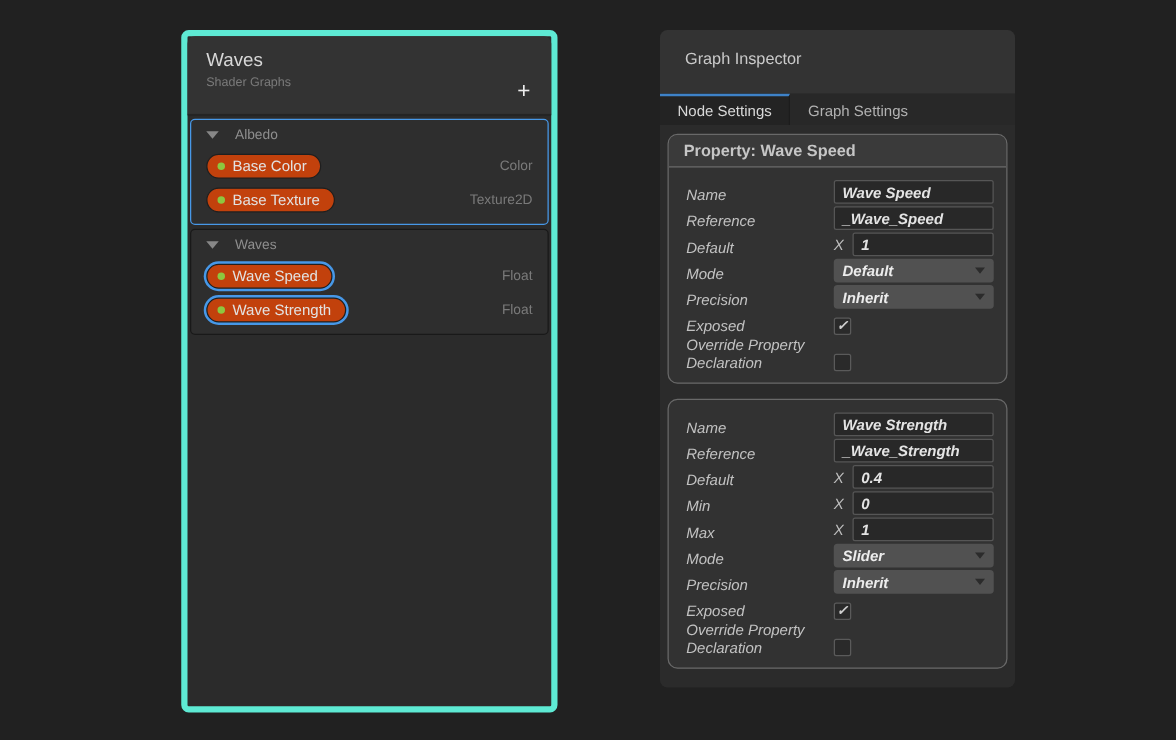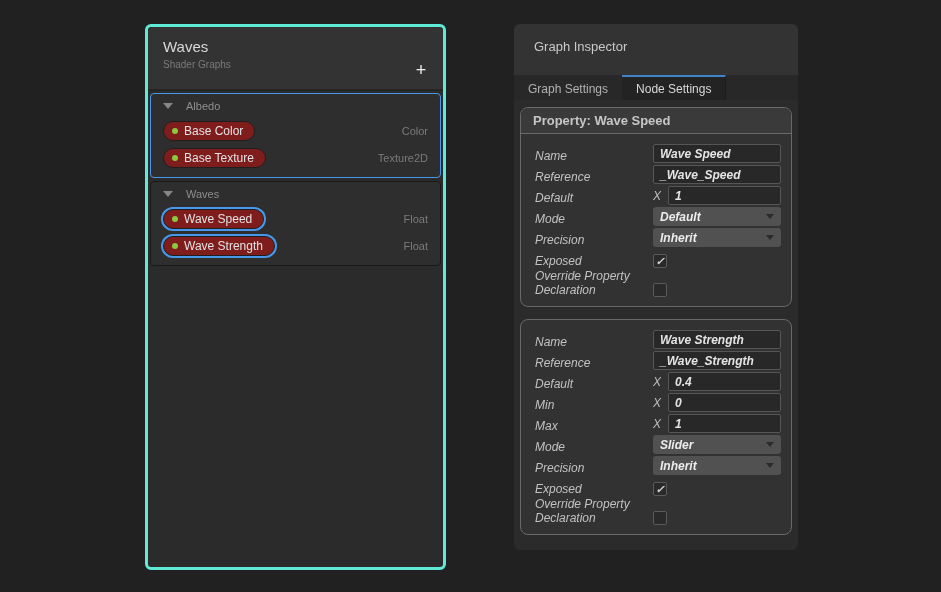--- a/index.html
+++ b/index.html
@@ -7,21 +7,21 @@
   body {
     background:#212121;
     font-family:"Liberation Sans", sans-serif;
     position:relative;
     overflow:hidden;
   }
 
   
   .blackboard {
     position:absolute; left:145px; top:24px; width:301px; height:546px;
-    background:#2B2B2B; border:3px solid #5eead4; border-radius:6px;
+    background:#2B2B2B; border:5px solid #5eead4; border-radius:6px;
   }
   .bb-header {
     height:64px; background:#333333; border-radius:6px 6px 0 0;
     position:relative; padding:11px 15px; border-bottom:2px solid #242424;
   }
   .bb-title { font-size:15px; color:#D8D8D8; }
   .bb-subtitle { font-size:10px; color:#7A7A7A; margin-top:4px; }
   .bb-add {
     position:absolute; right:12px; bottom:9px; width:20px; height:20px;
     color:#EDEDED; font-size:18px; line-height:20px; text-align:center;
@@ -35,30 +35,30 @@
   .bb-section.selected { border-color:#4798E8; }
   .bb-cat-row { display:flex; align-items:center; height:24px; padding:0 8px;text-align:center; }
   .bb-foldout {
     width:0; height:0; border-left:5px solid transparent; border-right:5px solid transparent;
     border-top:6px solid #878787; margin:0 13px 0 4px;
   }
   .bb-cat-label { font-size:11px; color:#8E8E8E; }
   .bb-field-row { display:flex; align-items:center; padding:3px 12px 4px 12px; }
   .pill {
     display:inline-flex; align-items:center; gap:6px;
-    background:#7f1d1d; border:1px solid #1f1f1f; border-radius:11px;
+    background:#c2410c; border:1px solid #1f1f1f; border-radius:11px;
     padding:3px 11px 3px 8px; height:20px;
   }
   .pill.selected { box-shadow:0 0 0 2px #4798E8; }
   .pill-dot { width:6px; height:6px; border-radius:50%; background:#8DC73F; }
   .pill-label { font-size:12px; color:#E2E2E2; white-space:nowrap; }
   .field-type { margin-left:auto; font-size:11px; color:#7A7A7A; }
 
   
-  .inspector { position:absolute; left:514px; top:24px; width:284px; height:526px; }
+  .inspector { position:absolute; left:528px; top:24px; width:284px; height:526px; }
   .gi-header {
     height:51px; background:#333333; border-radius:6px 6px 0 0;
     padding:15px 20px; font-size:13px; color:#CACACA;
   }
   .gi-tabs { display:flex; height:25px; background:#282828; }
   .gi-tab {
     padding:0 14px; display:flex; align-items:center; font-size:12px;
     color:#B2B2B2; border-top:2px solid transparent; cursor:default;
   }
   .gi-tab.active {
@@ -161,23 +161,23 @@
     </span>
     <span class="field-type">Float</span>
   </div>
 </div>
 </div>
 </div>
 
 <div class="inspector">
   <div class="gi-header">Graph Inspector</div>
   <div class="gi-tabs">
+  <div class="gi-tab active">Node Settings</div>
+
   <div class="gi-tab">Graph Settings</div>
-
-  <div class="gi-tab active">Node Settings</div>
 </div>
   <div class="gi-content">
   <div class="prop-box">
     <div class="prop-header">Property: Wave Speed</div>
     <div class="prop-body">
   <div class="prop-row">
     <div class="prop-label">Name</div>
     <div class="prop-control">
   <div class="text-input">Wave Speed</div>
 </div>

